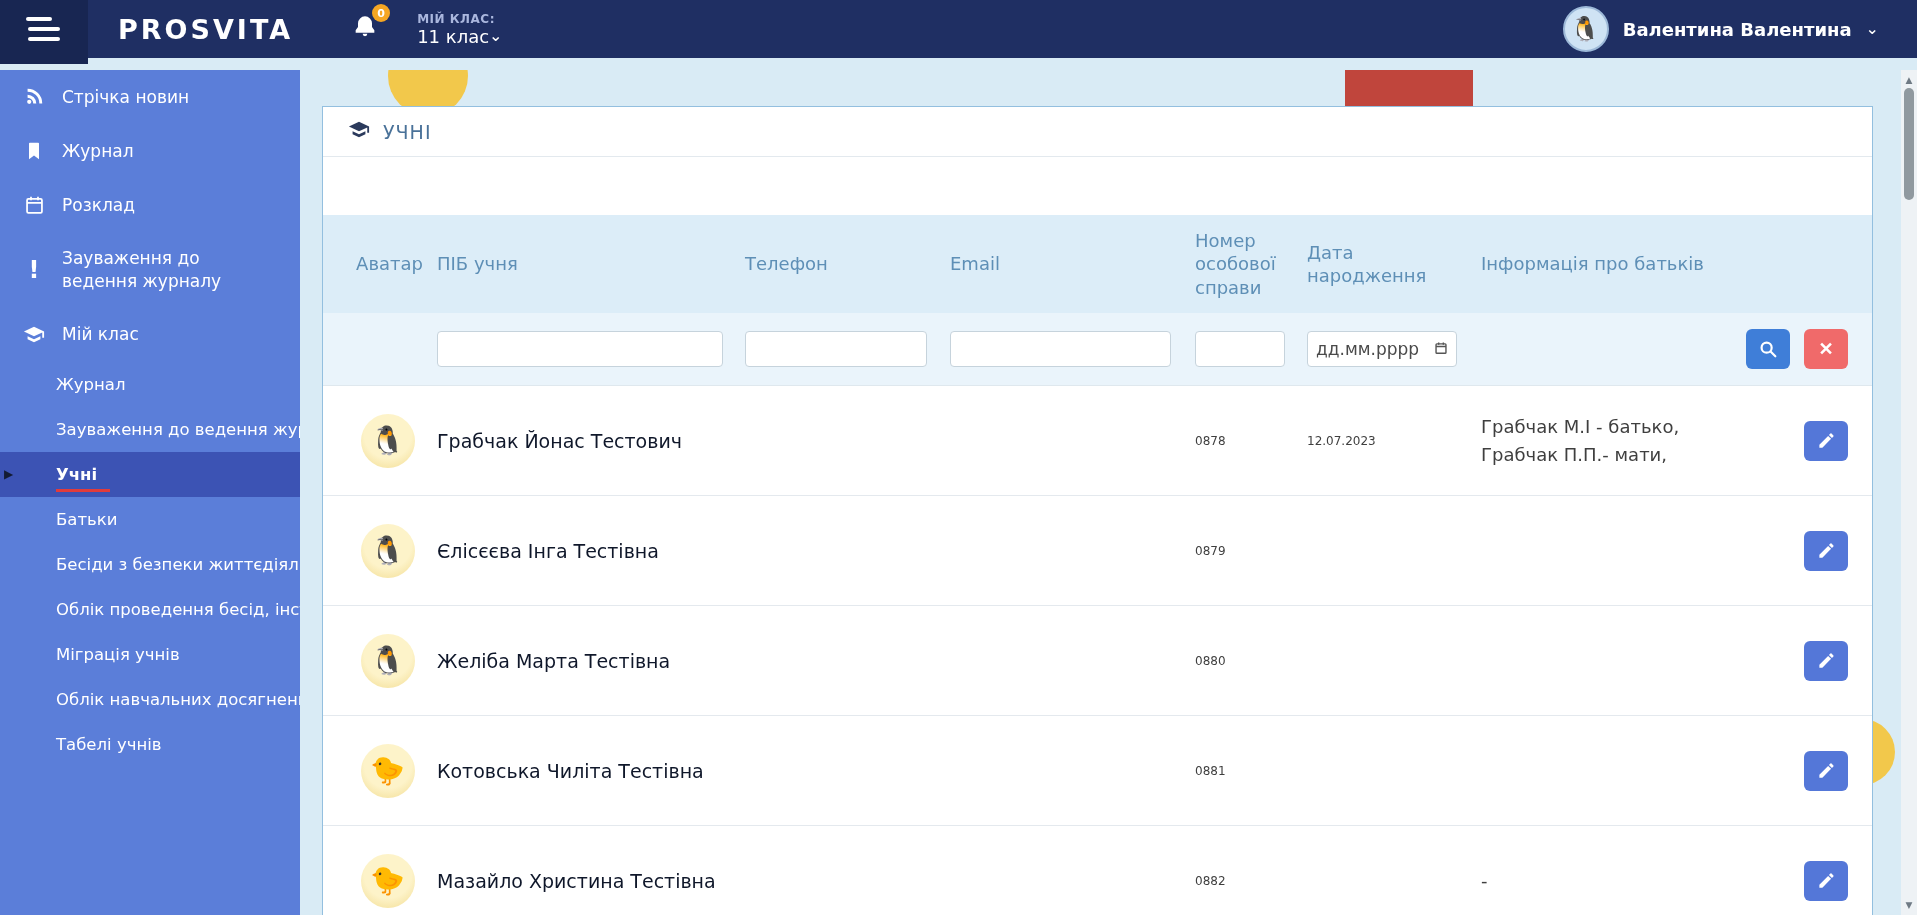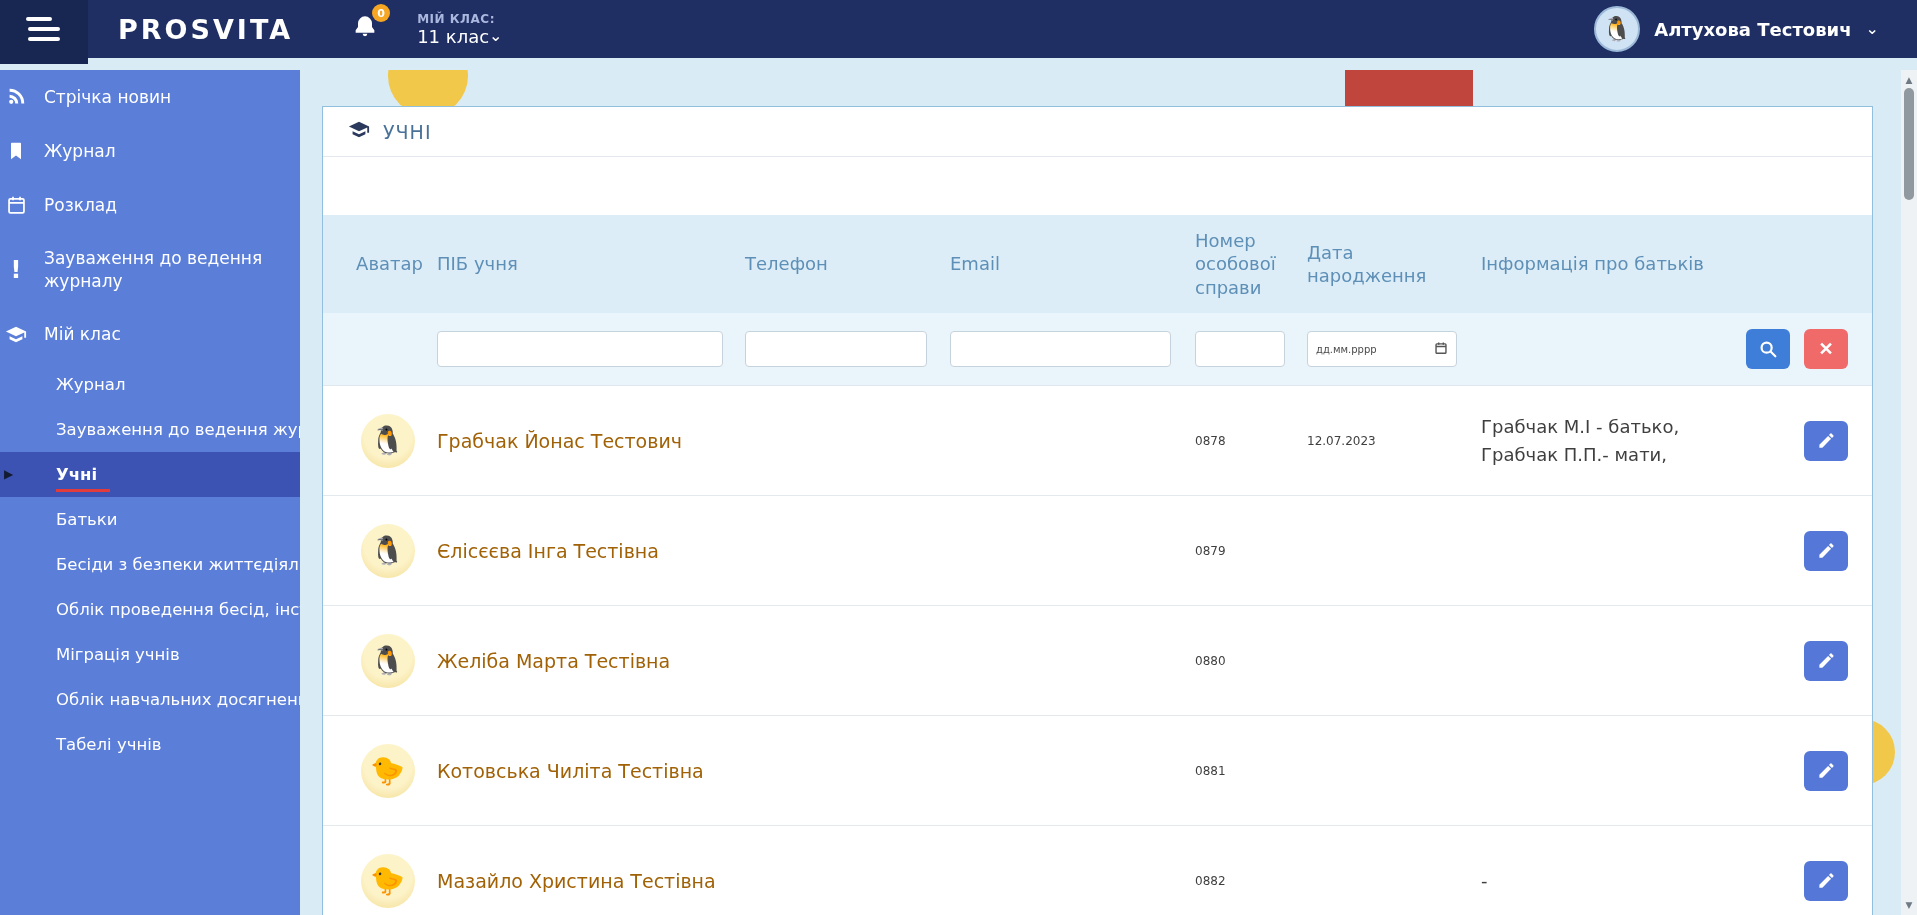--- a/index.html
+++ b/index.html
@@ -17,21 +17,21 @@
   .class-block { margin-left:36px; cursor:pointer; }
   .class-label { font-size:12px; color:#aab7de; font-weight:bold; letter-spacing:.5px; }
   .class-value { font-size:18px; display:flex; align-items:center; margin-top:0; }
   .chev { font-size:16px; line-height:10px; }
   .user-block { margin-left:auto; display:flex; align-items:center; gap:14px; padding-right:38px; cursor:pointer; }
   .user-avatar { width:46px; height:46px; border-radius:50%; background:#cfe3f4; border:2px solid #9db9d8; display:flex; align-items:center; justify-content:center; font-size:24px; }
   .user-name { font-size:18px; font-weight:bold; }
 
   
   .sidebar { position:absolute; top:70px; left:0; width:300px; bottom:0; background:#5b7ed9; color:#fff; z-index:10; overflow:hidden; }
-  .nav-item { display:flex; align-items:center; gap:16px; padding:15px 4px; font-size:17px; cursor:pointer; }
+  .nav-item { display:flex; align-items:center; gap:16px; padding:15px 22px; font-size:17px; cursor:pointer; }
   .nav-icon { width:24px; height:24px; flex:0 0 24px; display:flex; align-items:center; justify-content:center; }
   .nav-label { line-height:1.35; }
   .excl { font-weight:900; font-size:24px; }
   .subitem { position:relative; padding:13px 14px 13px 56px; font-size:16.5px; white-space:nowrap; overflow:hidden; cursor:pointer; }
   .subitem.active { background:#3c53b4; font-weight:bold; }
   .subitem .marker { position:absolute; left:4px; top:50%; transform:translateY(-50%); font-size:12px; color:#131b33; }
   .subitem .underline { position:absolute; left:56px; bottom:5px; width:54px; height:3px; background:#e23b3b; }
 
   
   .content { position:absolute; top:70px; left:300px; right:0; bottom:0; background:#d9ebf5; overflow:hidden; }
@@ -45,30 +45,30 @@
   .card-spacer { height:58px; }
 
   .trow { display:grid; grid-template-columns:114px 308px 205px 245px 112px 174px 265px 1fr; align-items:center; }
   .cell { padding-right:14px; }
   .cell:first-child { padding-left:12px;text-align:right; }
   .thead { background:#dcedf8; min-height:98px; color:#5e8fb6; font-size:18px; }
   .thead .cell { line-height:1.3; }
   .filter-row { background:#eaf4fb; height:73px; border-bottom:1px solid #dfe8ee; }
   input.flt { height:36px; border:1px solid #c6d3dc; border-radius:4px; background:#fff; padding:0 8px; font-size:16px; color:#333; outline:none; }
   .flt-name { width:286px; } .flt-phone { width:182px; } .flt-email { width:221px; } .flt-num { width:90px; }
-  .date-box { width:150px; height:36px; border:1px solid #c6d3dc; border-radius:4px; background:#fff; display:flex; align-items:center; justify-content:space-between; padding:0 8px; color:#4a4a4a; font-size:10px; cursor:pointer;text-align:center; }
+  .date-box { width:150px; height:36px; border:1px solid #c6d3dc; border-radius:4px; background:#fff; display:flex; align-items:center; justify-content:space-between; padding:0 8px; color:#4a4a4a; font-size:17px; cursor:pointer;text-align:center; }
   .actions-cell { display:flex; justify-content:flex-end; align-items:center; gap:14px; padding-right:24px; }
   .btn { width:44px; height:40px; border:none; border-radius:6px; display:flex; align-items:center; justify-content:center; cursor:pointer; }
   .search-btn { background:#3f7ed8; }
   .clear-btn { background:#f06a6a; color:#fff; font-size:18px; font-weight:bold; }
   .edit-btn { background:#5477d8; }
 
   .student-row { height:110px; background:#fff; border-bottom:1px solid #e4e9ee; }
   .avatar-circle { width:54px; height:54px; border-radius:50%; margin-left:26px; background:radial-gradient(circle at 50% 38%, #fdf3c9 55%, #f1da8c); display:flex; align-items:center; justify-content:center; font-size:28px; }
-  .name-cell { font-size:19px; color:#a16207; }
+  .name-cell { font-size:19px; color:#0f172a; }
   .plain-cell { font-size:12px; color:#3f3f3f; }
   .parents-cell { font-size:18px; color:#3f3f3f; line-height:1.55; }
 
   
   .scrollbar { position:absolute; top:0; right:0; bottom:0; width:16px; background:#eef2f5; z-index:6; display:flex; flex-direction:column; align-items:center; }
   .sb-arrow { font-size:9px; color:#6f7a84; padding:5px 0 3px; cursor:pointer; }
   .sb-thumb { width:10px; height:112px; background:#90999f; border-radius:5px; cursor:grab; }
   .sb-bottom { margin-top:auto; padding:3px 0 5px; }
 </style>
 </head>
@@ -93,21 +93,21 @@
     <div class="class-label">МІЙ КЛАС:</div>
     <div class="class-value">
       <span>11 клас</span>
       <span class="chev">⌄</span>
     </div>
   </div>
   <div class="user-block">
     <div class="user-avatar">
         <span>🐧</span>
       </div>
-    <div class="user-name">Алтухова Тестович</div>
+    <div class="user-name">Валентина Валентина</div>
     <span class="chev">⌄</span>
   </div>
 </header>
 
 <nav class="sidebar">
   <div class="nav-item">
     <span class="nav-icon">
       <svg width="22" height="22" viewBox="0 0 24 24" fill="#fff">
           <path d="M5 3a16 16 0 0 1 16 16h-3.2A12.8 12.8 0 0 0 5 6.2V3z"></path>
           <path d="M5 9.5A9.5 9.5 0 0 1 14.5 19h-3.3A6.2 6.2 0 0 0 5 12.8V9.5z"></path>

